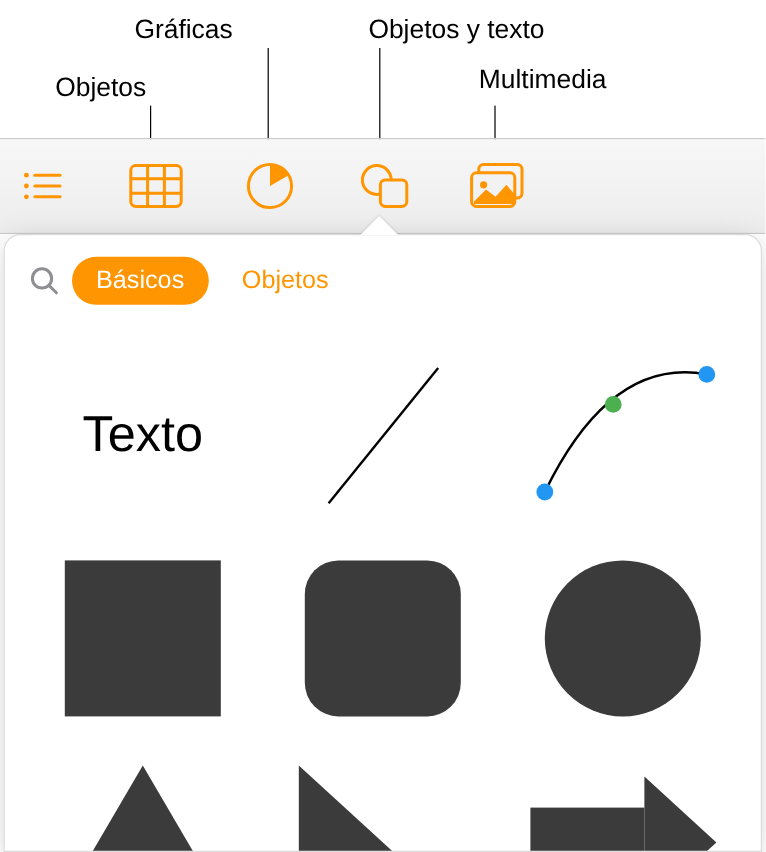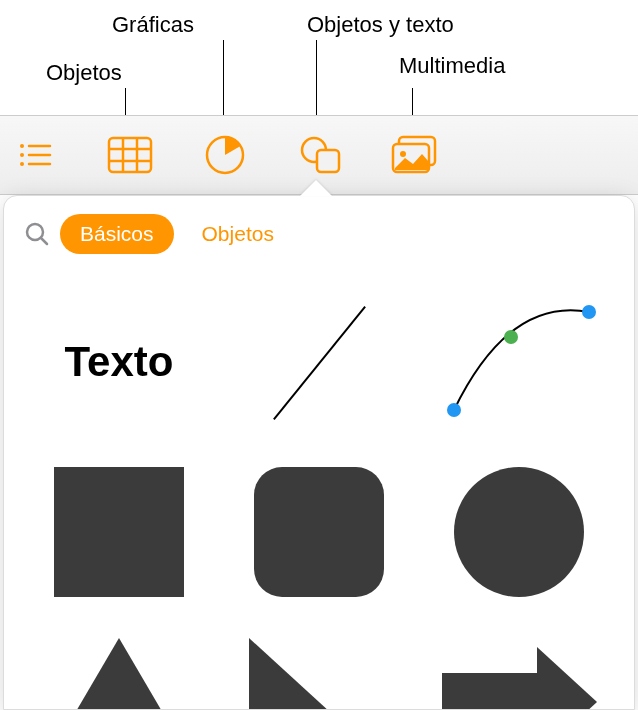--- a/index.html
+++ b/index.html
@@ -115,21 +115,21 @@
       gap: 10px;
     }
     .shape-cell {
       display: flex;
       align-items: center;
       justify-content: center;
       cursor: pointer;
     }
     .texto-label {
       font-size: 42px;
-      font-weight: 700;
+      font-weight: 400;
       color: #000;
     }
     .line-drawing {
       width: 110px;
       height: 110px;
       position: relative;
     }
     .line-drawing::before {
       content: "";
       position: absolute;

